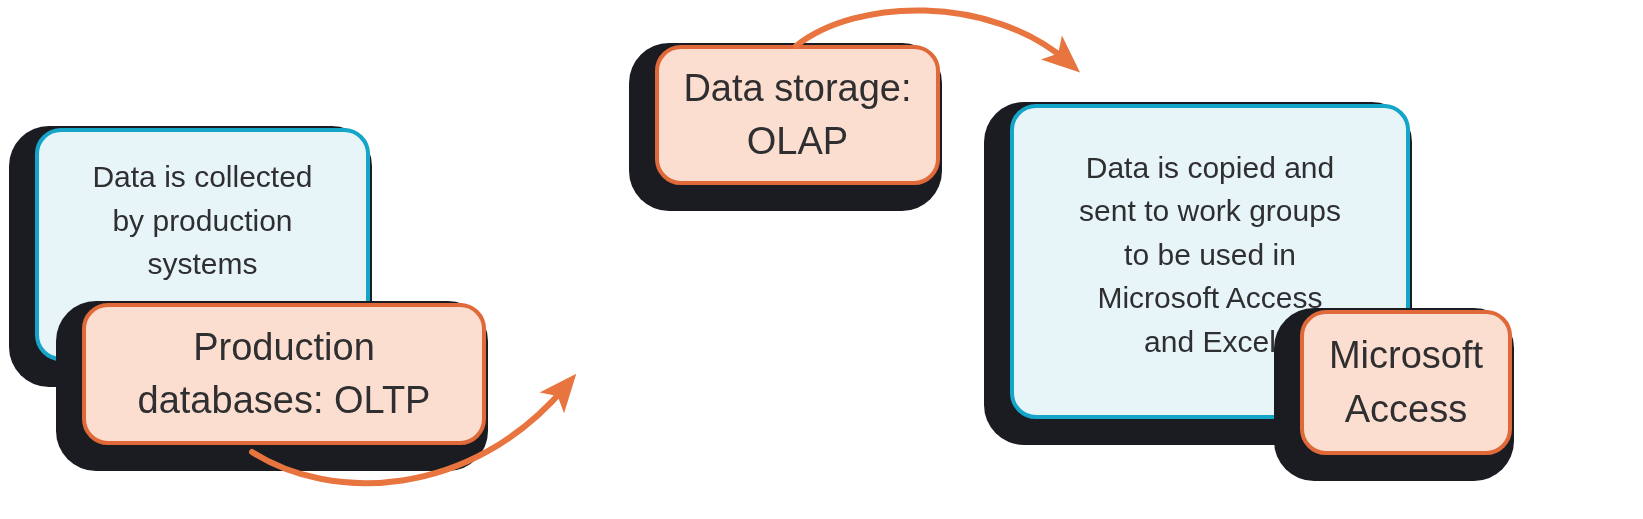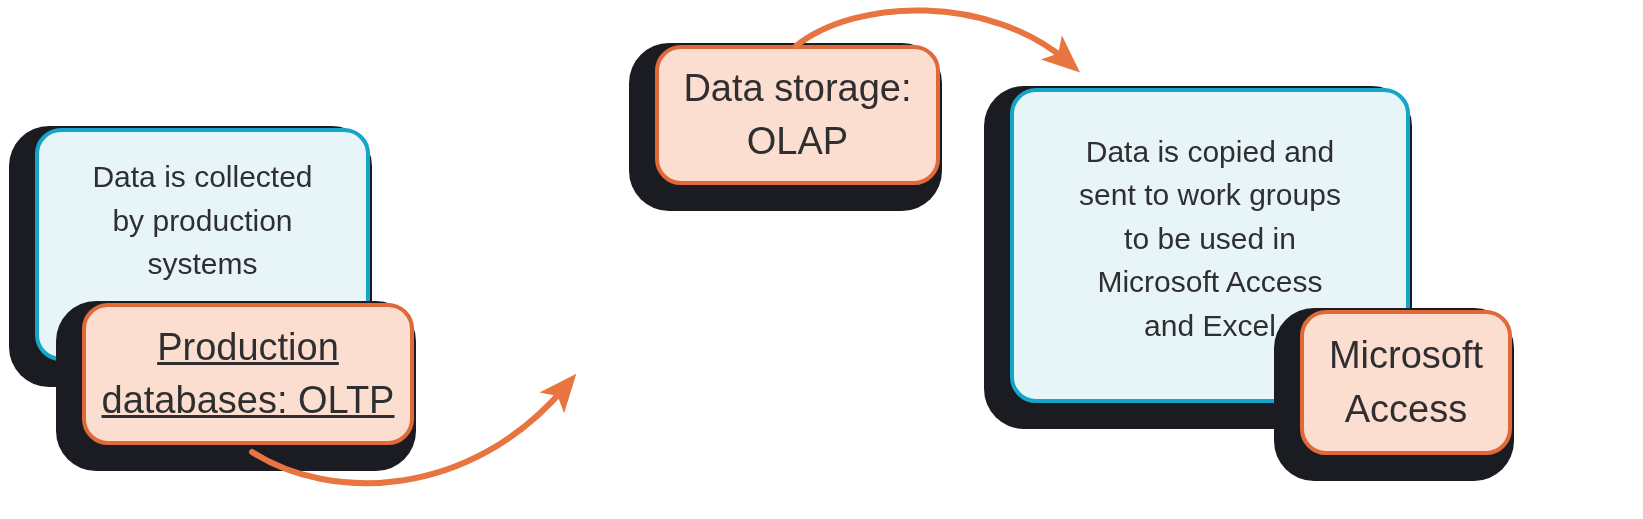--- a/index.html
+++ b/index.html
@@ -38,23 +38,23 @@
     background: var(--label-fill, #fcded0);
     border: 4px solid var(--label-border, #e0693a);
     box-shadow: -12px 12px 0 14px var(--shadow, #1b1c22);
     font-size: 38px;
     line-height: 1.4;
     z-index: 2;
   }
 
   .stage1 { left: 35px;   top: 128px; width: 335px; height: 233px; padding: 0 10px 48px 10px; }
   .stage2 { left: 492px;  top: 128px; width: 398px; height: 233px; padding: 40px 10px 0 10px; }
-  .stage3 { left: 1010px; top: 88px;  width: 400px; height: 315px; padding: 0 10px 14px 10px; }
+  .stage3 { left: 1010px; top: 104px;  width: 400px; height: 315px; padding: 0 10px 14px 10px; }
 
-  .tag1 { left: 82px;   top: 303px; width: 332px; height: 142px; text-decoration: underline; }
+  .tag1 { left: 82px;   top: 303px; width: 404px; height: 142px; }
   .tag2 { left: 655px;  top: 45px;  width: 285px; height: 140px; }
   .tag3 { left: 1300px; top: 310px; width: 212px; height: 145px; }
 
   .arrows {
     position: absolute;
     left: 0; top: 0;
     width: 1643px;
     height: 519px;
     pointer-events: none;
     z-index: 3;

